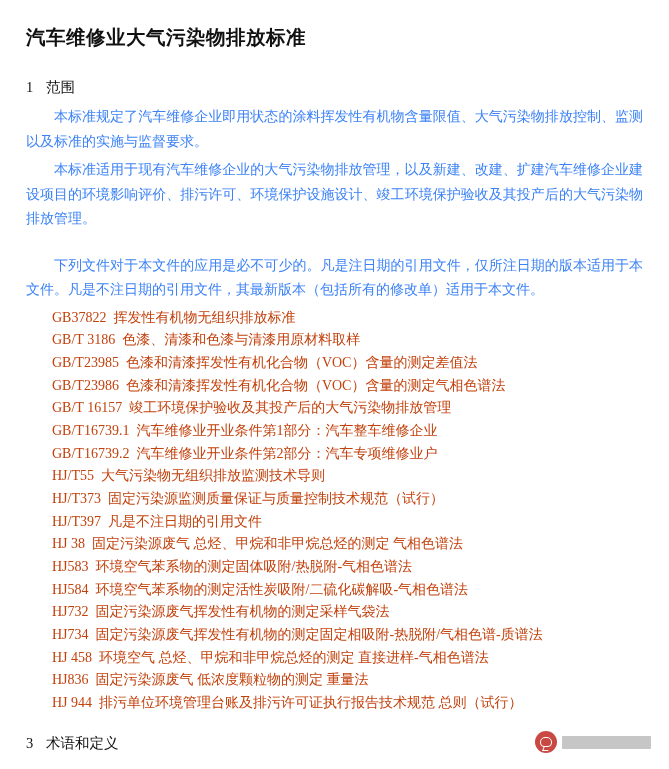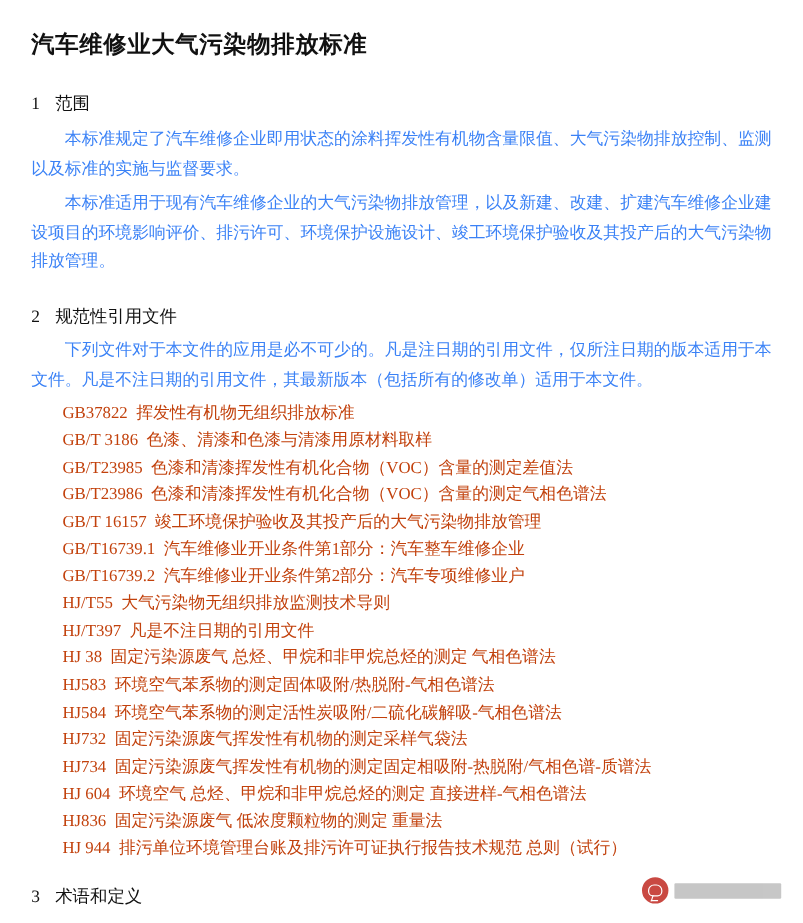--- a/index.html
+++ b/index.html
@@ -138,40 +138,38 @@
 
   <div class="section">
     <div class="section-heading">
       <span class="num">1</span><span>范围</span>
     </div>
     <p class="body-para">本标准规定了汽车维修企业即用状态的涂料挥发性有机物含量限值、大气污染物排放控制、监测以及标准的实施与监督要求。</p>
     <p class="body-para">本标准适用于现有汽车维修企业的大气污染物排放管理，以及新建、改建、扩建汽车维修企业建设项目的环境影响评价、排污许可、环境保护设施设计、竣工环境保护验收及其投产后的大气污染物排放管理。</p>
   </div>
 
   <div class="section section-2">
-    <div class="section-heading">
-      <span class="num">2</span><span>规范性引用文件</span>
-    </div>
     <p class="body-para">下列文件对于本文件的应用是必不可少的。凡是注日期的引用文件，仅所注日期的版本适用于本文件。凡是不注日期的引用文件，其最新版本（包括所有的修改单）适用于本文件。</p>
     <ul class="ref-list">
       <li class="ref-item"><span class="ref-code">GB37822</span><span class="ref-sep"></span><span class="ref-title">挥发性有机物无组织排放标准</span></li>
       <li class="ref-item"><span class="ref-code">GB/T 3186</span><span class="ref-sep"></span><span class="ref-title">色漆、清漆和色漆与清漆用原材料取样</span></li>
       <li class="ref-item"><span class="ref-code">GB/T23985</span><span class="ref-sep"></span><span class="ref-title">色漆和清漆挥发性有机化合物（VOC）含量的测定差值法</span></li>
       <li class="ref-item"><span class="ref-code">GB/T23986</span><span class="ref-sep"></span><span class="ref-title">色漆和清漆挥发性有机化合物（VOC）含量的测定气相色谱法</span></li>
       <li class="ref-item"><span class="ref-code">GB/T 16157</span><span class="ref-sep"></span><span class="ref-title">竣工环境保护验收及其投产后的大气污染物排放管理</span></li>
       <li class="ref-item"><span class="ref-code">GB/T16739.1</span><span class="ref-sep"></span><span class="ref-title">汽车维修业开业条件第1部分：汽车整车维修企业</span></li>
       <li class="ref-item"><span class="ref-code">GB/T16739.2</span><span class="ref-sep"></span><span class="ref-title">汽车维修业开业条件第2部分：汽车专项维修业户</span></li>
       <li class="ref-item"><span class="ref-code">HJ/T55</span><span class="ref-sep"></span><span class="ref-title">大气污染物无组织排放监测技术导则</span></li>
+      <li class="ref-item"><span class="ref-code">HJ/T373</span><span class="ref-sep"></span><span class="ref-title">固定污染源监测质量保证与质量控制技术规范（试行）</span></li>
       <li class="ref-item"><span class="ref-code">HJ/T397</span><span class="ref-sep"></span><span class="ref-title">凡是不注日期的引用文件</span></li>
       <li class="ref-item"><span class="ref-code">HJ 38</span><span class="ref-sep"></span><span class="ref-title">固定污染源废气 总烃、甲烷和非甲烷总烃的测定 气相色谱法</span></li>
       <li class="ref-item"><span class="ref-code">HJ583</span><span class="ref-sep"></span><span class="ref-title">环境空气苯系物的测定固体吸附/热脱附-气相色谱法</span></li>
       <li class="ref-item"><span class="ref-code">HJ584</span><span class="ref-sep"></span><span class="ref-title">环境空气苯系物的测定活性炭吸附/二硫化碳解吸-气相色谱法</span></li>
       <li class="ref-item"><span class="ref-code">HJ732</span><span class="ref-sep"></span><span class="ref-title">固定污染源废气挥发性有机物的测定采样气袋法</span></li>
       <li class="ref-item"><span class="ref-code">HJ734</span><span class="ref-sep"></span><span class="ref-title">固定污染源废气挥发性有机物的测定固定相吸附-热脱附/气相色谱-质谱法</span></li>
-      <li class="ref-item"><span class="ref-code">HJ 604</span><span class="ref-sep"></span><span class="ref-title">环境空气 总烃、甲烷和非甲烷总烃的测定 直接进样-气相色谱法</span></li>
+      <li class="ref-item"><span class="ref-code">HJ 458</span><span class="ref-sep"></span><span class="ref-title">环境空气 总烃、甲烷和非甲烷总烃的测定 直接进样-气相色谱法</span></li>
       <li class="ref-item"><span class="ref-code">HJ836</span><span class="ref-sep"></span><span class="ref-title">固定污染源废气 低浓度颗粒物的测定 重量法</span></li>
       <li class="ref-item"><span class="ref-code">HJ 944</span><span class="ref-sep"></span><span class="ref-title">排污单位环境管理台账及排污许可证执行报告技术规范 总则（试行）</span></li>
     </ul>
   </div>
 
   <div class="section section-3">
     <div class="section-heading">
       <span class="num">3</span><span>术语和定义</span>
     </div>
 

